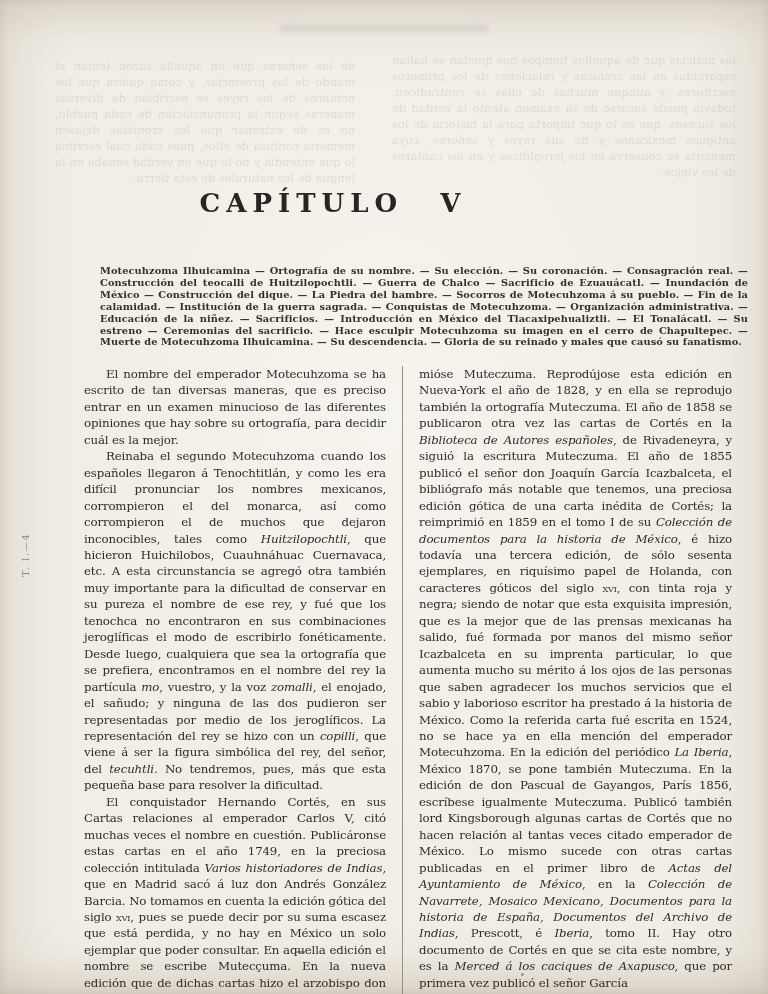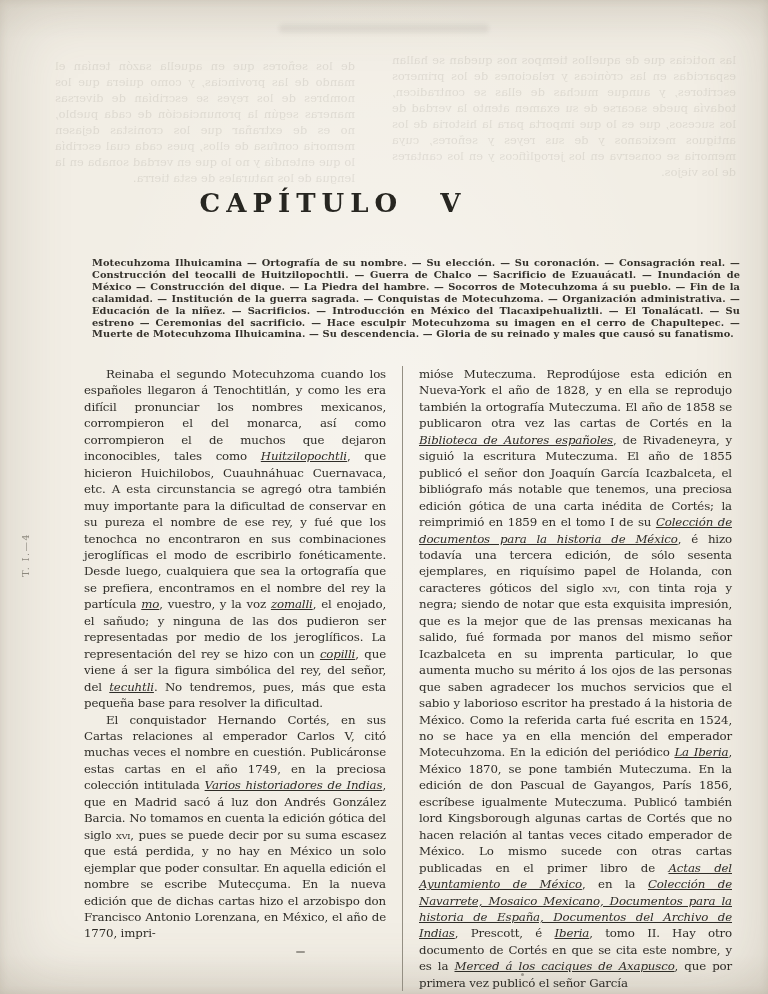--- a/index.html
+++ b/index.html
@@ -46,39 +46,39 @@
     font-size:9.5px;letter-spacing:1.5px;color:#7c786d;opacity:.85;
   }
   .title{
     position:absolute;left:0;top:188px;width:666px;margin:0;
     text-align:center;
     font-size:26px;font-weight:700;
     letter-spacing:6px;word-spacing:22px;
     color:#272621;
   }
   .summary{
-    position:absolute;left:84px;top:249px;width:648px;margin:8px;
+    position:absolute;left:84px;top:249px;width:648px;margin:16px;
     font-size:9.8px;font-weight:700;
     line-height:11.9px;
     text-align:justify;
     color:#33302a;
     letter-spacing:.1px;
   }
   .columns{
     position:absolute;left:84px;top:366px;width:648px;
     display:flex;align-items:stretch;
     font-size:11.8px;line-height:16.45px;letter-spacing:-.15px;
     text-align:justify;
   }
   .col-left{flex:0 0 318px;box-sizing:border-box;padding-right:16px;}
   .divider{flex:0 0 1px;background:var(--rule);}
   .col-right{flex:1;box-sizing:border-box;padding-left:16px;}
   .para{margin:0;text-indent:22px;}
   .para.no-indent{text-indent:0;}
-  .it{font-style:italic;text-decoration:underline;}
+  .it{font-style:italic;}
   .sc{font-variant:small-caps;margin-top:44px;}
   .speck{position:absolute;background:#55524a;pointer-events:none;}
   .speck-1{left:296px;top:951px;width:9px;height:2px;opacity:.55;border-radius:1px;}
   .speck-2{left:521px;top:973px;width:3px;height:3px;opacity:.5;border-radius:50%;}
 </style>
 </head>
 <body>
 
 <div class="page">
 
@@ -87,20 +87,21 @@
   <div class="ghost ghost-right">las noticias que de aquellos tiempos nos quedan se hallan esparcidas en las crónicas y relaciones de los primeros escritores, y aunque muchas de ellas se contradicen, todavía puede sacarse de su examen atento la verdad de los sucesos, que es lo que importa para la historia de los antiguos mexicanos y de sus reyes y señores, cuya memoria se conserva en los jeroglíficos y en los cantares de los viejos.</div>
 
   <div class="sig">T. I.—4</div>
 
   <h1 class="title">CAPÍTULO V</h1>
 
   <p class="summary">Motecuhzoma Ilhuicamina — Ortografía de su nombre. — Su elección. — Su coronación. — Consagración real. — Construcción del teocalli de Huitzilopochtli. — Guerra de Chalco — Sacrificio de Ezuauácatl. — Inundación de México — Construcción del dique. — La Piedra del hambre. — Socorros de Motecuhzoma á su pueblo. — Fin de la calamidad. — Institución de la guerra sagrada. — Conquistas de Motecuhzoma. — Organización administrativa. — Educación de la niñez. — Sacrificios. — Introducción en México del Tlacaxipehualiztli. — El Tonalácatl. — Su estreno — Ceremonias del sacrificio. — Hace esculpir Motecuhzoma su imagen en el cerro de Chapultepec. — Muerte de Motecuhzoma Ilhuicamina. — Su descendencia. — Gloria de su reinado y males que causó su fanatismo.</p>
 
   <div class="columns">
     <div class="col-left">
+      <p class="para"><span>El nombre del emperador Motecuhzoma se ha escrito de tan diversas maneras, que es preciso entrar en un examen minucioso de las diferentes opiniones que hay sobre su ortografía, para decidir cuál es la mejor.</span></p>
       <p class="para"><span>Reinaba el segundo Motecuhzoma cuando los españoles llegaron á Tenochtitlán, y como les era difícil pronunciar los nombres mexicanos, corrompieron el del monarca, así como corrompieron el de muchos que dejaron inconocibles, tales como </span><span class="it">Huitzilopochtli</span><span>, que hicieron Huichilobos, Cuauhnáhuac Cuernavaca, etc. A esta circunstancia se agregó otra también muy importante para la dificultad de conservar en su pureza el nombre de ese rey, y fué que los tenochca no encontraron en sus combinaciones jeroglíficas el modo de escribirlo fonéticamente. Desde luego, cualquiera que sea la ortografía que se prefiera, encontramos en el nombre del rey la partícula </span><span class="it">mo</span><span>, vuestro, y la voz </span><span class="it">zomalli</span><span>, el enojado, el sañudo; y ninguna de las dos pudieron ser representadas por medio de los jeroglíficos. La representación del rey se hizo con un </span><span class="it">copilli</span><span>, que viene á ser la figura simbólica del rey, del señor, del </span><span class="it">tecuhtli</span><span>. No tendremos, pues, más que esta pequeña base para resolver la dificultad.</span></p>
       <p class="para"><span>El conquistador Hernando Cortés, en sus Cartas relaciones al emperador Carlos V, citó muchas veces el nombre en cuestión. Publicáronse estas cartas en el año 1749, en la preciosa colección intitulada </span><span class="it">Varios historiadores de Indias</span><span>, que en Madrid sacó á luz don Andrés González Barcia. No tomamos en cuenta la edición gótica del siglo </span><span class="sc">xvi</span><span>, pues se puede decir por su suma escasez que está perdida, y no hay en México un solo ejemplar que poder consultar. En aquella edición el nombre se escribe Mutecçuma. En la nueva edición que de dichas cartas hizo el arzobispo don Francisco Antonio Lorenzana, en México, el año de 1770, impri-</span></p>
     </div>
     <div class="divider"></div>
     <div class="col-right">
       <p class="para no-indent"><span>mióse Muteczuma. Reprodújose esta edición en Nueva-York el año de 1828, y en ella se reprodujo también la ortografía Muteczuma. El año de 1858 se publicaron otra vez las cartas de Cortés en la </span><span class="it">Biblioteca de Autores españoles</span><span>, de Rivadeneyra, y siguió la escritura Muteczuma. El año de 1855 publicó el señor don Joaquín García Icazbalceta, el bibliógrafo más notable que tenemos, una preciosa edición gótica de una carta inédita de Cortés; la reimprimió en 1859 en el tomo I de su </span><span class="it">Colección de documentos para la historia de México</span><span>, é hizo todavía una tercera edición, de sólo sesenta ejemplares, en riquísimo papel de Holanda, con caracteres góticos del siglo </span><span class="sc">xvi</span><span>, con tinta roja y negra; siendo de notar que esta exquisita impresión, que es la mejor que de las prensas mexicanas ha salido, fué formada por manos del mismo señor Icazbalceta en su imprenta particular, lo que aumenta mucho su mérito á los ojos de las personas que saben agradecer los muchos servicios que el sabio y laborioso escritor ha prestado á la historia de México. Como la referida carta fué escrita en 1524, no se hace ya en ella mención del emperador Motecuhzoma. En la edición del periódico </span><span class="it">La Iberia</span><span>, México 1870, se pone también Muteczuma. En la edición de don Pascual de Gayangos, París 1856, escríbese igualmente Muteczuma. Publicó también lord Kingsborough algunas cartas de Cortés que no hacen relación al tantas veces citado emperador de México. Lo mismo sucede con otras cartas publicadas en el primer libro de </span><span class="it">Actas del Ayuntamiento de México</span><span>, en la </span><span class="it">Colección de Navarrete, Mosaico Mexicano, Documentos para la historia de España, Documentos del Archivo de Indias</span><span>, Prescott, é </span><span class="it">Iberia</span><span>, tomo II. Hay otro documento de Cortés en que se cita este nombre, y es la </span><span class="it">Merced á los caciques de Axapusco</span><span>, que por primera vez publicó el señor García</span></p>
     </div>
   </div>
 
   <div class="speck speck-1"></div>

